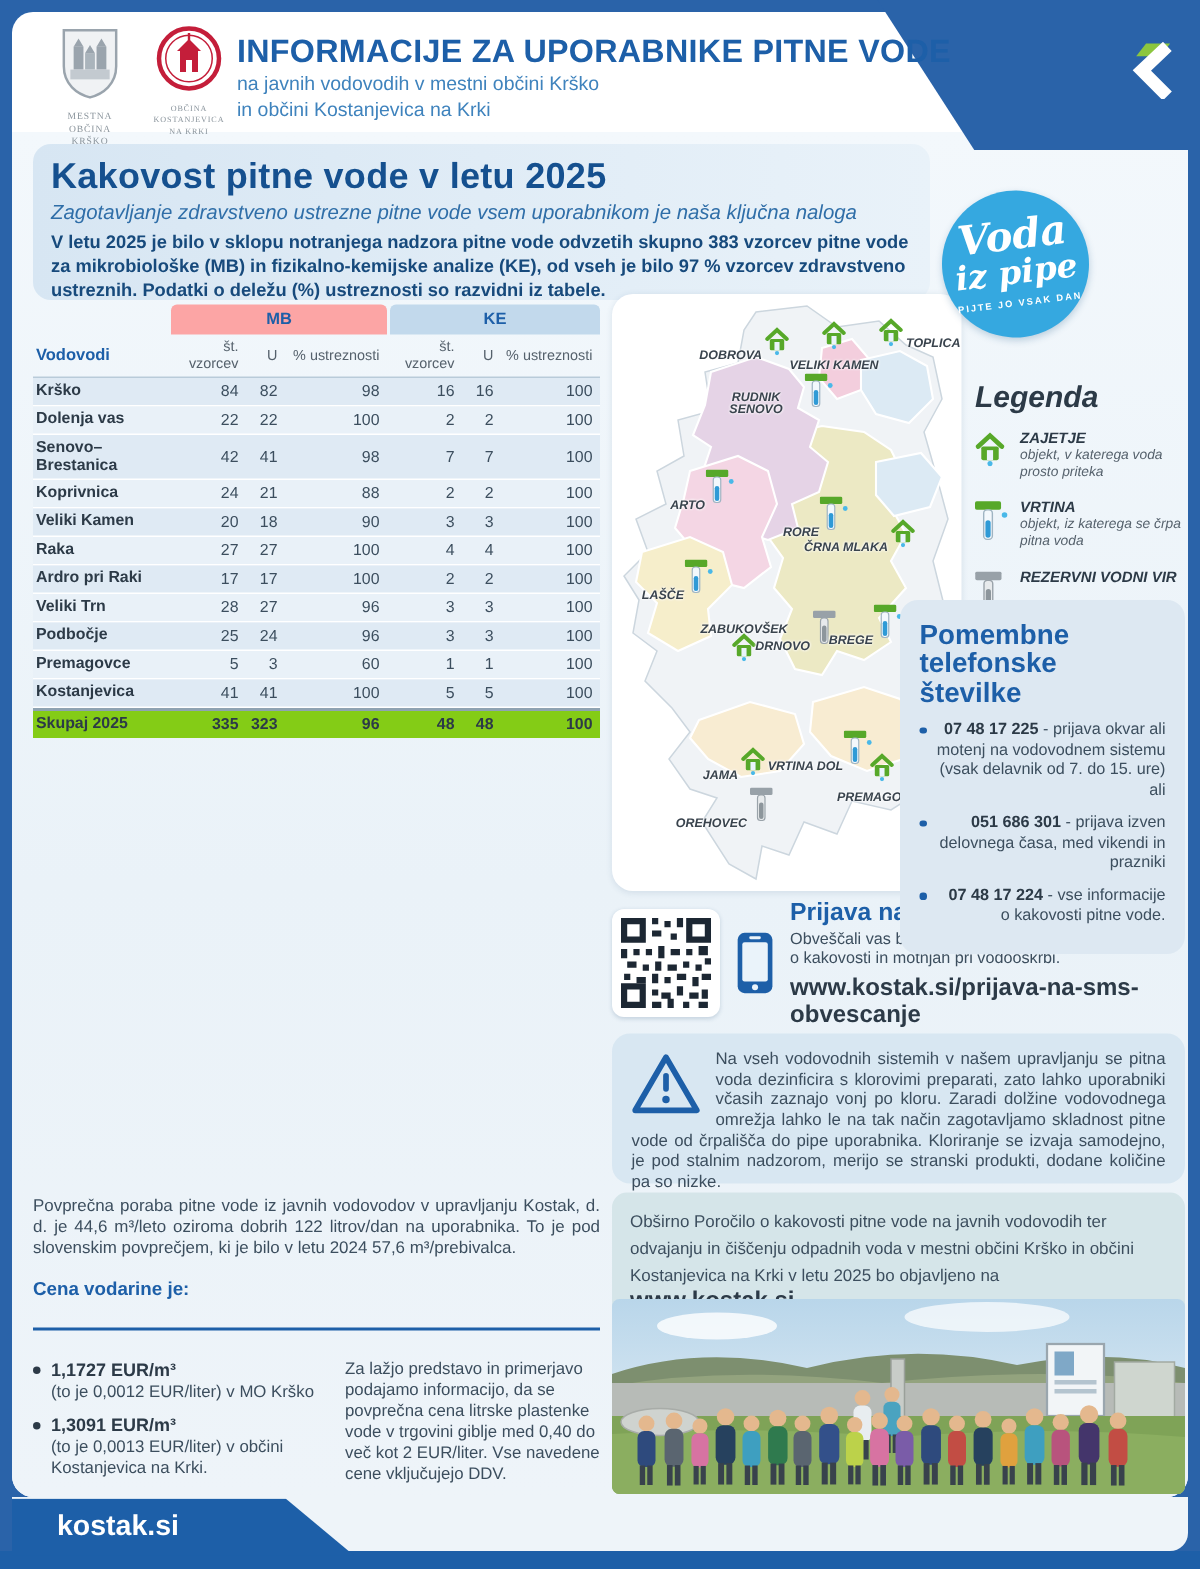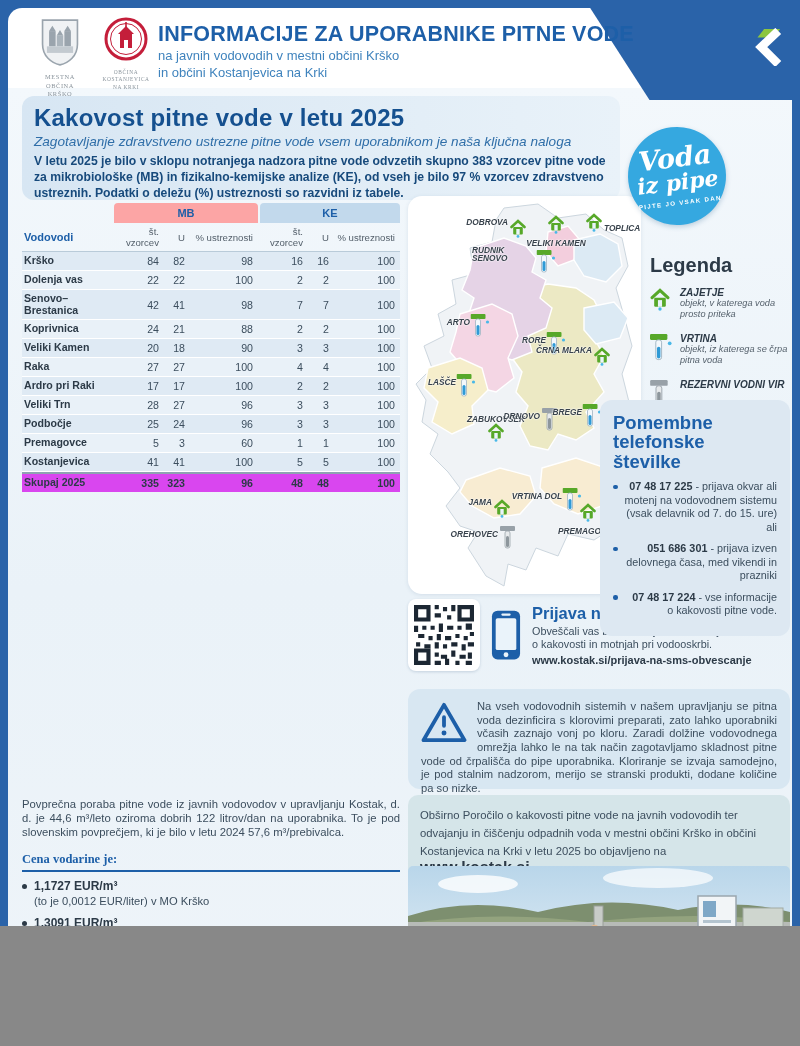--- a/index.html
+++ b/index.html
@@ -1,21 +1,21 @@
 <!DOCTYPE html>
 <html><head>
 <meta charset="utf-8">
 <style>
   :root{
     --blue:#1d5fa8; --blue-deep:#2a63a9; --green:#7ab82c; --ink:#3c4e5e; --ink-dark:#2c3a47;
     --badge:#35a8e0;
   }
   *{box-sizing:border-box;margin:0;padding:0}
   body{font-family:"Liberation Sans",sans-serif;background:#888;}
-  #page{width:800px;height:926px;position:relative;background:var(--blue-deep);overflow:hidden;margin:0 auto;}
+  #page{width:800px;height:1046px;position:relative;background:var(--blue-deep);overflow:hidden;margin:0 auto;}
   .inner{position:absolute;left:8px;top:8px;width:784px;height:990px;background:#fff;border-radius:14px;}
   .content-bg{position:absolute;left:8px;top:88px;width:784px;height:910px;border-radius:0 0 14px 14px;
     background:linear-gradient(180deg,#f3f8fc 0%,#eaf2f8 55%,#eef4f9 100%);}
   .corner{position:absolute;top:0;right:0;width:215px;height:100px;background:var(--blue-deep);
     clip-path:polygon(0 0,100% 0,100% 100%,30% 100%);}
   
   .crest1{position:absolute;left:34px;top:18px;width:52px;text-align:center;}
   .crest2{position:absolute;left:98px;top:16px;width:56px;text-align:center;}
   .crest-cap{font-family:"Liberation Serif",serif;font-size:6.4px;letter-spacing:.6px;color:#8a949c;line-height:1.35;margin-top:3px;}
   .htitle{position:absolute;left:158px;top:22px;font-size:21.5px;font-weight:bold;color:var(--blue);letter-spacing:.2px;}
@@ -35,57 +35,57 @@
   .gh.mb{grid-column:2/5;background:#fca5a5;}
   .gh.ke{grid-column:5/8;background:#c2d9ec;margin-left:2px;}
   .thead2{border-bottom:1.5px solid #b9cbd9;}
   .thead2 .tc{font-size:9.6px;color:#55616c;}
   .thead2 .tn{font-weight:bold;color:var(--blue);font-size:11px;}
   .tn{text-align:left;font-weight:bold;color:var(--ink-dark);padding:3px 2px;line-height:1.1;}
   .tc{text-align:right;padding:3px 5px 3px 2px;}
   #trows .trow:nth-child(odd){background:#dfeaf4;}
   #trows .trow:nth-child(even){background:#e9f1f8;}
   .trow{border-bottom:1px solid #fff;}
-  .ttotal{border-top:2px solid #8fa3b2;background:#d946ef;font-weight:bold;color:var(--ink-dark);}
+  .ttotal{border-top:2px solid #8fa3b2;background:#84cc16;font-weight:bold;color:var(--ink-dark);}
   .ttotal .tc{font-weight:bold;}
   
   .left-text{position:absolute;left:22px;top:482px;width:380px;}
   .left-text p{font-size:11.2px;line-height:1.18;color:var(--ink);text-align:justify;margin-bottom:9px;}
   
   .poraba{position:absolute;left:22px;top:797px;width:378px;}
   .poraba h2{font-size:20px;color:var(--blue);margin-bottom:6px;}
   .poraba .para{font-size:11.3px;line-height:1.25;color:var(--ink);text-align:justify;}
   .cena-head{font-size:12.5px;font-weight:bold;color:var(--blue);border-bottom:2px solid var(--blue);
-    padding-bottom:3px;margin:13px 0 7px;font-family:Liberation Serif, serif;}
+    padding-bottom:19px;margin:13px 0 19px;}
   .price-flex{display:flex;gap:20px;}
   .prices{width:188px;}
   .price-item{position:relative;padding-left:12px;margin-bottom:8px;font-size:11.2px;line-height:1.25;color:var(--ink);}
   .price-item::before{content:"";position:absolute;left:0;top:5px;width:5px;height:5px;border-radius:50%;background:var(--ink-dark);}
   .price-item b{font-size:12px;color:var(--ink-dark);}
   .price-note{width:170px;font-size:11.2px;line-height:1.25;color:var(--ink);}
   
   .map-card{position:absolute;left:408px;top:196px;width:233px;height:398px;background:#fff;border-radius:14px;
     box-shadow:0 1px 4px rgba(40,80,120,.12);}
   .map-card svg.terrain{position:absolute;left:0;top:0;}
   .site{position:absolute;width:0;height:0;z-index:2;}
   .site .ico{position:absolute;left:0;bottom:0;transform:translate(-50%,0);display:none;}
   .site[data-type="house"] .ico-house{display:block;}
   .site[data-type="well"] .ico-well{display:block;}
   .site[data-type="reserve"] .ico-reserve{display:block;}
   .site .lbl{position:absolute;font-size:8.3px;font-weight:bold;font-style:italic;color:#39434d;
     line-height:1.05;width:max-content;max-width:64px;text-shadow:0 0 2px #fff,0 0 2px #fff;}
-  .site[data-side="left"] .lbl{right:10px;bottom:15px;text-align:left;}
+  .site[data-side="left"] .lbl{right:10px;bottom:1px;text-align:center;}
   .site[data-side="right"] .lbl{left:10px;bottom:3px;}
   .site[data-side="below"] .lbl{left:50%;transform:translateX(-50%);top:1px;text-align:center;}
   .site[data-side="above"] .lbl{left:50%;transform:translateX(-50%);bottom:22px;text-align:center;}
   .region-lbl{position:absolute;transform:translateX(-50%);font-size:7.6px;font-style:italic;color:#8a94a0;
     width:max-content;max-width:58px;text-align:center;line-height:1.1;z-index:1;}
   
   .legend{position:absolute;left:650px;top:254px;width:142px;}
-  .legend h3{font-size:20px;font-weight:bold;color:#2c3a47;margin-bottom:10px;}
+  .legend h3{font-size:20px;font-weight:bold;font-style:italic;color:#2c3a47;margin-bottom:10px;}
   .legend-item{display:flex;gap:8px;margin-bottom:13px;}
   .legend-item .ico-wrap{width:22px;flex:0 0 22px;padding-top:1px;}
   .legend-item .term{font-size:10px;font-weight:bold;font-style:italic;color:#2c3a47;}
   .legend-item .desc{font-size:9.2px;font-style:italic;color:#55616c;line-height:1.2;}
   .legend-item .ico{display:none;}
   .legend-item[data-type="house"] .ico-house{display:block;}
   .legend-item[data-type="well"] .ico-well{display:block;}
   .legend-item[data-type="reserve"] .ico-reserve{display:block;}
   
   .badge{position:absolute;left:628px;top:127px;width:98px;height:98px;border-radius:50%;background:var(--badge);
@@ -99,21 +99,21 @@
     padding:13px 13px 10px;z-index:3;}
   .phones h2{font-size:18.5px;color:var(--blue);line-height:1.05;margin-bottom:9px;}
   .phone-item{position:relative;padding-left:11px;font-size:10.8px;line-height:1.25;color:var(--ink);margin-bottom:8px;text-align:right;}
   .phone-item::before{content:"";position:absolute;left:0;top:4.5px;width:4.5px;height:4.5px;border-radius:50%;background:var(--blue);}
   .phone-item b{color:var(--ink-dark);}
   
   .sms{position:absolute;left:408px;top:599px;width:382px;display:flex;align-items:center;gap:11px;}
   .qr-box{width:72px;height:72px;background:#fff;border-radius:8px;padding:6px;box-shadow:0 1px 3px rgba(40,80,120,.2);flex:0 0 72px;}
   .sms-text h3{font-size:16.5px;color:var(--blue);margin-bottom:2px;}
   .sms-text .line{font-size:10.8px;color:var(--ink);line-height:1.25;}
-  .sms-text .url{font-size:11px;font-weight:bold;color:var(--ink-dark);margin-top:3px;}
+  .sms-text .url{font-size:16px;font-weight:bold;color:var(--ink-dark);margin-top:3px;}
   
   .warning{position:absolute;left:408px;top:689px;width:382px;height:100px;background:#d8e7f2;border-radius:12px;padding:11px 13px;}
   .warning .wicon{float:left;margin:2px 10px 2px 0;}
   .warning .text{font-size:11.2px;line-height:1.22;color:var(--ink);text-align:justify;}
   
   .report{position:absolute;left:408px;top:795px;width:382px;background:#d5e5e9;border-radius:10px;padding:10px 12px;}
   .report .text{font-size:11.3px;line-height:1.25;color:var(--ink);text-align:justify;display:inline;}
   .report b{color:var(--ink-dark);}
   
   .photo{position:absolute;left:408px;top:866px;width:382px;height:130px;border-radius:5px;overflow:hidden;}
@@ -324,20 +324,21 @@
       <div class="prices">
           <div class="price-item">
           <b>1,1727 EUR/m³</b><br>
           <span>(to je 0,0012 EUR/liter) v MO Krško</span>
         </div>
           <div class="price-item">
           <b>1,3091 EUR/m³</b><br>
           <span>(to je 0,0013 EUR/liter) v občini Kostanjevica na Krki.</span>
         </div>
         </div>
+      <div class="price-note">Za lažjo predstavo in primerjavo podajamo informacijo, da se povprečna cena litrske plastenke vode v trgovini giblje med 0,40 do več kot 2 EUR/liter. Vse navedene cene vključujejo DDV.</div>
     </div>
   </div>
 
   <div class="map-card">
     <svg class="terrain" width="233" height="398" viewBox="0 0 233 398">
       <path d="M96 12 L130 8 L150 22 L178 18 L196 34 L214 42 L220 70 L208 92 L216 120 L224 150 L214 178 L222 210 L205 238 L210 262 L198 288 L214 300 L208 330 L186 344 L160 338 L150 360 L128 352 L118 374 L100 368 L96 390 L78 380 L60 352 L70 336 L52 330 L38 310 L52 292 L40 276 L22 258 L30 238 L14 226 L18 204 L8 188 L24 172 L16 150 L36 140 L30 118 L48 108 L44 84 L66 78 L62 52 L84 46 L88 24 Z" fill="#f0f3f6" stroke="#ccd6de" stroke-width="1"></path>
       <path d="M104 96 L140 88 L168 92 L186 104 L196 124 L186 142 L196 160 L186 178 L196 196 L178 216 L186 232 L168 244 L150 238 L140 254 L122 250 L112 230 L120 210 L108 196 L114 176 L104 162 L110 140 L104 118 Z" fill="#ece9c4" stroke="#fff" stroke-width="1.4"></path>
       <path d="M66 52 L96 42 L118 50 L128 62 L124 76 L138 84 L132 102 L144 112 L138 132 L120 140 L124 156 L104 164 L84 158 L72 144 L78 128 L60 120 L66 102 L54 94 L62 74 Z" fill="#e5d3e6" stroke="#fff" stroke-width="1.4"></path>
       <path d="M140 36 L160 30 L172 44 L166 64 L150 70 L138 56 Z" fill="#f3cedd" stroke="#fff" stroke-width="1.4"></path>
       <path d="M166 44 L192 38 L210 48 L214 70 L198 86 L176 80 L166 64 Z" fill="#dceaf4" stroke="#fff" stroke-width="1.4"></path>

